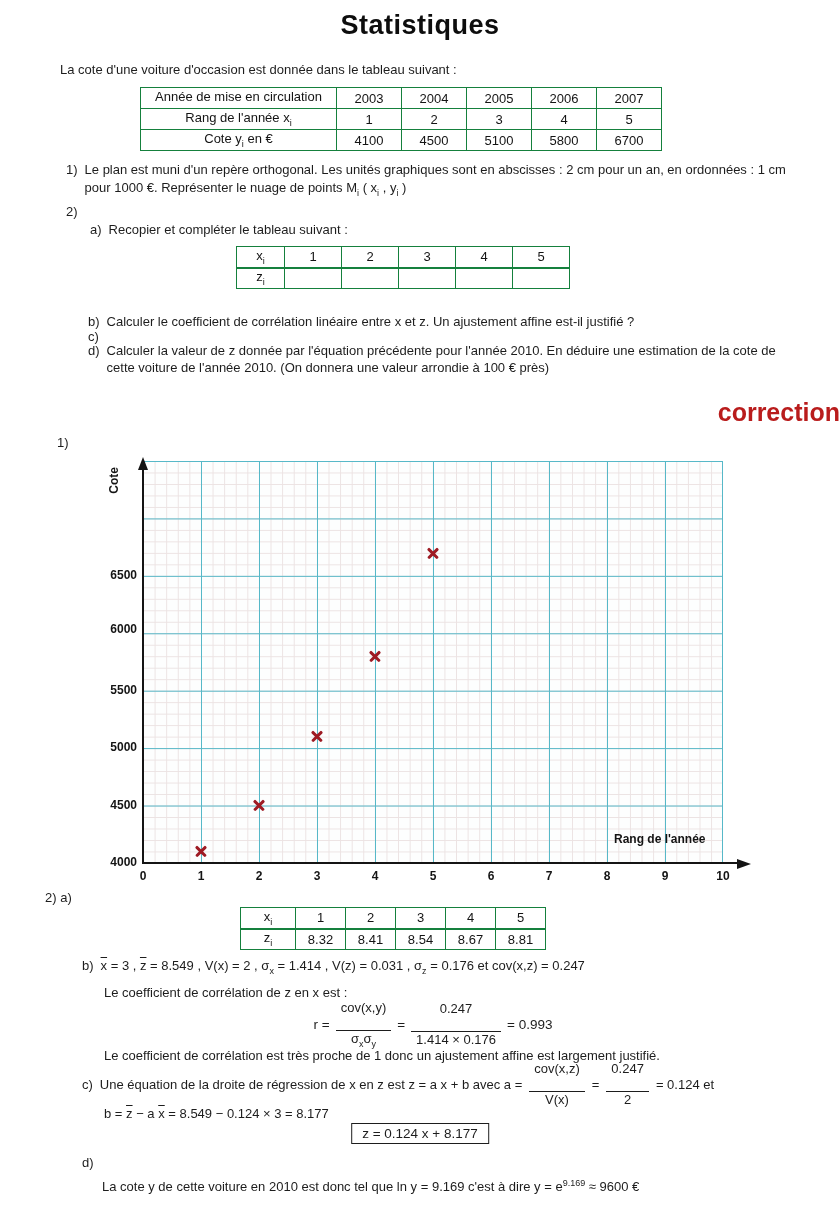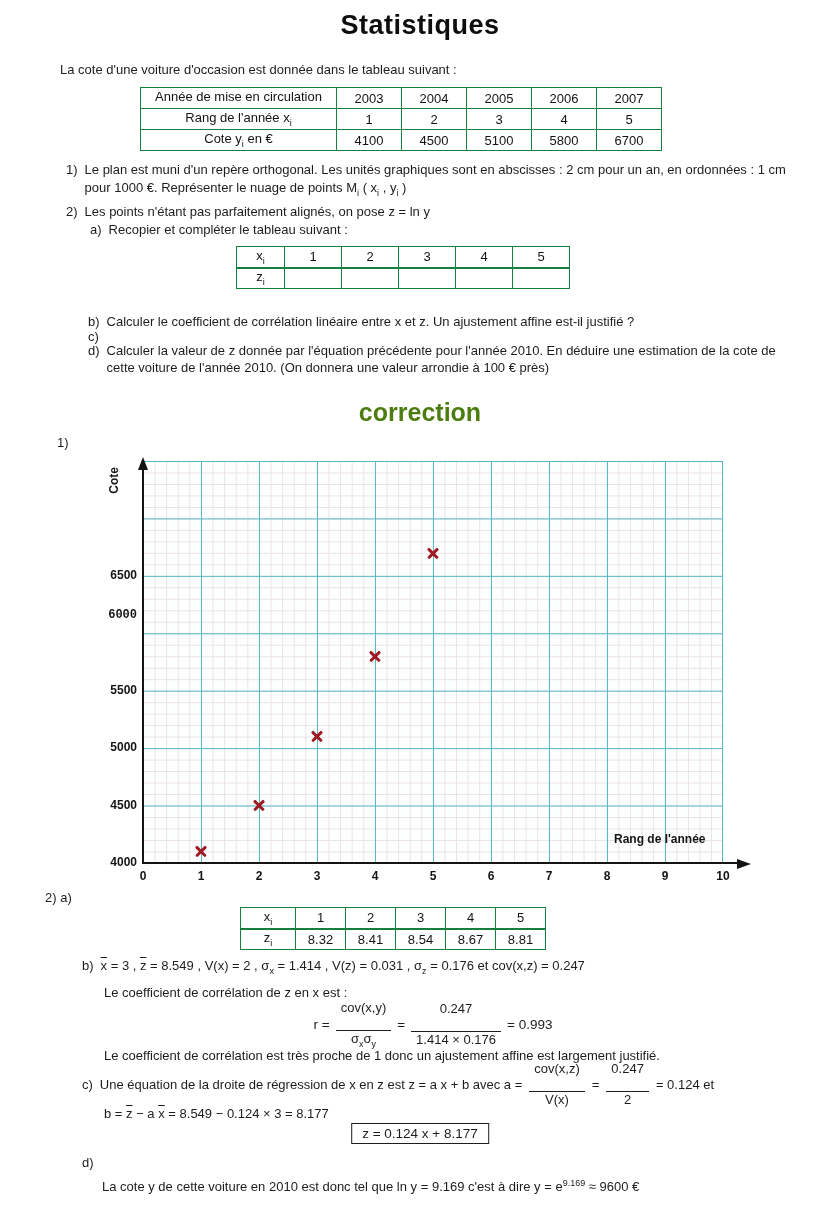--- a/index.html
+++ b/index.html
@@ -1,22 +1,22 @@
 <!DOCTYPE html>
 <html><head>
 <meta charset="utf-8">
 <style>
   *{box-sizing:border-box}
   body{margin:0;background:#888}
   .page{position:relative;width:840px;height:1228px;margin:0 auto;background:#ffffff;
         font-family:"Liberation Sans","DejaVu Sans",sans-serif;color:#1d1d1d;overflow:hidden}
   .title{position:absolute;top:10px;left:0;width:100%;text-align:center;
          font-size:27px;font-weight:bold;color:#0d0d0d;letter-spacing:0.5px}
-  .correction{position:absolute;top:398px;left:0;width:100%;text-align:center;
-         font-size:25px;font-weight:bold;color:#4d7c0f}
+  .correction{position:absolute;top:398px;left:0;width:100%;text-align:right;
+         font-size:25px;font-weight:bold;color:#b91c1c}
   .abs{position:absolute}
   .txt{font-size:13px;line-height:17.5px}
   .qline{position:absolute;display:flex;gap:7px;font-size:13px;line-height:17.5px}
   .qnum{flex:0 0 auto}
   sub{font-size:9px}
   sup{font-size:9px}
   .ov{text-decoration:overline}
   .dtable{position:absolute;border-collapse:collapse;font-size:13px;color:#141414}
   .dtable td{border:1px solid #15803d;text-align:center;padding:0 5px;height:21px}
   .hb td{border-bottom-width:2.5px}
@@ -93,21 +93,20 @@
   </tbody>
     </table>
 
   <div class="qline" style="left:66px;top:161px;width:740px">
     <span class="qnum">1)</span>
     <span><span>Le plan est muni d'un repère orthogonal. Les unités graphiques sont en abscisses : 2 cm pour un an, en ordonnées : 1 cm pour 1000 €. Représenter le nuage de points  M</span><sub>i</sub><span> ( x</span><sub>i</sub><span> , y</span><sub>i</sub><span> )</span></span>
   </div>
 
   <div class="qline" style="left:66px;top:203px;width:740px">
     <span class="qnum">2)</span>
-    <span>Les points n'étant pas parfaitement alignés, on pose  z = ln y</span>
   </div>
 
   <div class="qline" style="left:90px;top:221px;width:700px">
     <span class="qnum">a)</span>
     <span>Recopier et compléter le tableau suivant :</span>
   </div>
 
   <table class="dtable" style="left:236px;top:246px">
     <tbody>
         <tr class="hb">
@@ -151,21 +150,21 @@
     <div class="yaxis"></div>
     <div class="yarrow"></div>
     <div class="xaxis"></div>
     <div class="xarrow"></div>
     <div class="ylabel">Cote</div>
     <div class="xlabel">Rang de l'année</div>
   <div class="ytick" style="top: 394px;">4000</div>
       <div class="ytick" style="top: 336.571px;">4500</div>
       <div class="ytick" style="top: 279.143px;">5000</div>
       <div class="ytick" style="top: 221.714px;">5500</div>
-      <div class="ytick" style="top: 147px; font-family: Liberation Mono, monospace;">6000</div>
+      <div class="ytick" style="top: 161px;">6000</div>
       <div class="ytick" style="top: 106.857px;">6500</div>
       <div class="xtick" style="left: -12px; top: 408px;">0</div>
       <div class="xtick" style="left: 46px; top: 408px;">1</div>
       <div class="xtick" style="left: 104px; top: 408px;">2</div>
       <div class="xtick" style="left: 162px; top: 408px;">3</div>
       <div class="xtick" style="left: 220px; top: 408px;">4</div>
       <div class="xtick" style="left: 278px; top: 408px;">5</div>
       <div class="xtick" style="left: 336px; top: 408px;">6</div>
       <div class="xtick" style="left: 394px; top: 408px;">7</div>
       <div class="xtick" style="left: 452px; top: 408px;">8</div>

